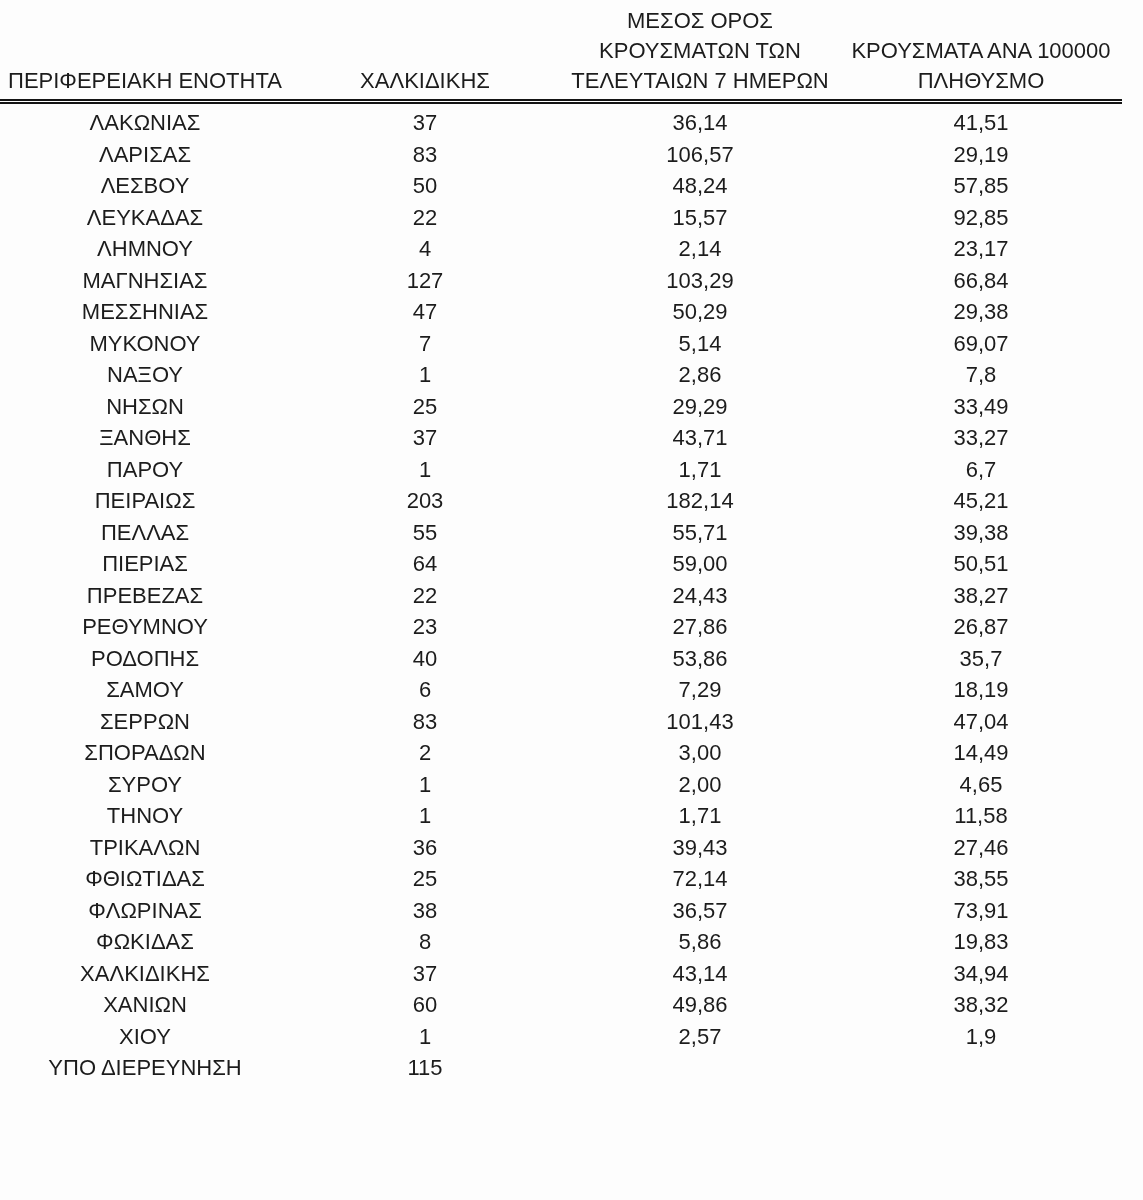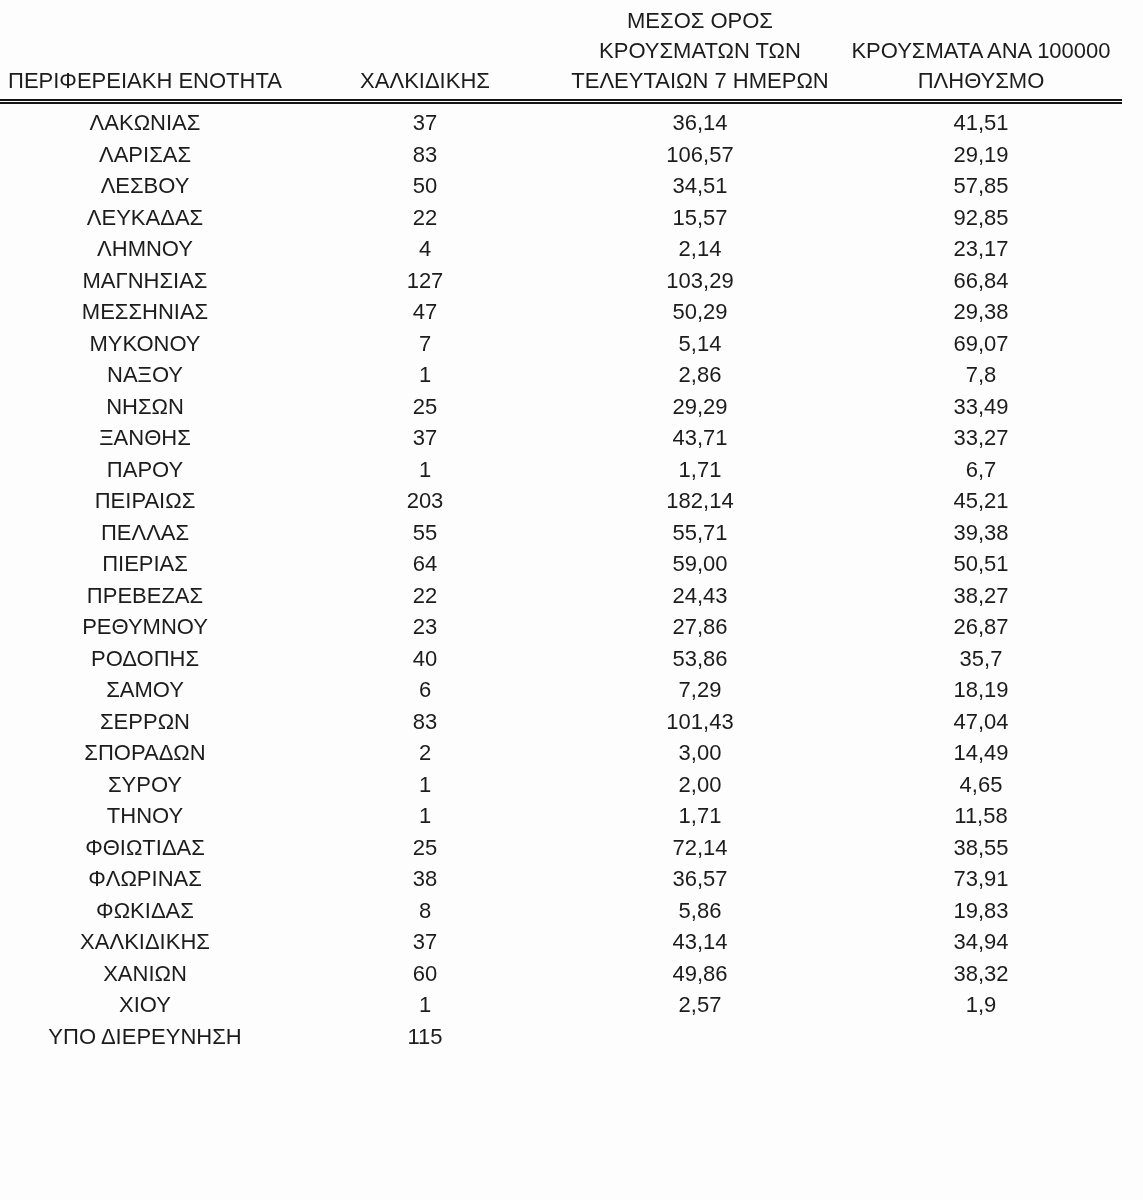--- a/index.html
+++ b/index.html
@@ -83,21 +83,21 @@
         </tr>
         <tr>
           <td>ΛΑΡΙΣΑΣ</td>
           <td>83</td>
           <td>106,57</td>
           <td>29,19</td>
         </tr>
         <tr>
           <td>ΛΕΣΒΟΥ</td>
           <td>50</td>
-          <td>34,51</td>
+          <td>48,24</td>
           <td>57,85</td>
         </tr>
         <tr>
           <td>ΛΕΥΚΑΔΑΣ</td>
           <td>22</td>
           <td>15,57</td>
           <td>92,85</td>
         </tr>
         <tr>
           <td>ΛΗΜΝΟΥ</td>
@@ -205,20 +205,26 @@
           <td>ΣΥΡΟΥ</td>
           <td>1</td>
           <td>2,00</td>
           <td>4,65</td>
         </tr>
         <tr>
           <td>ΤΗΝΟΥ</td>
           <td>1</td>
           <td>1,71</td>
           <td>11,58</td>
+        </tr>
+        <tr>
+          <td>ΤΡΙΚΑΛΩΝ</td>
+          <td>36</td>
+          <td>39,43</td>
+          <td>27,46</td>
         </tr>
         <tr>
           <td>ΦΘΙΩΤΙΔΑΣ</td>
           <td>25</td>
           <td>72,14</td>
           <td>38,55</td>
         </tr>
         <tr>
           <td>ΦΛΩΡΙΝΑΣ</td>
           <td>38</td>

